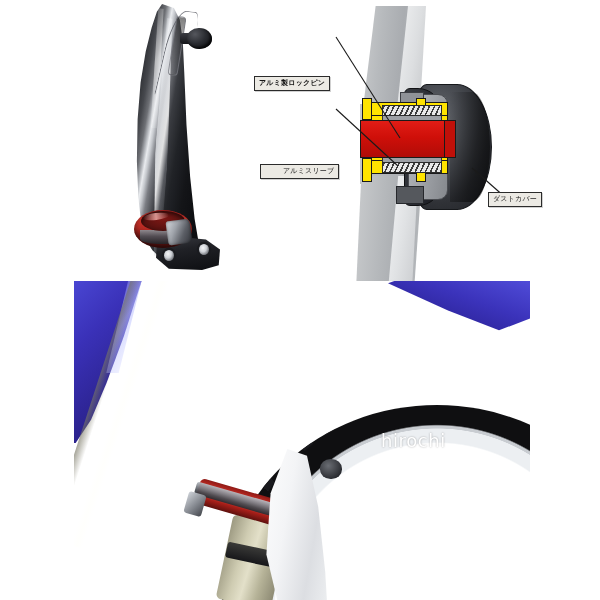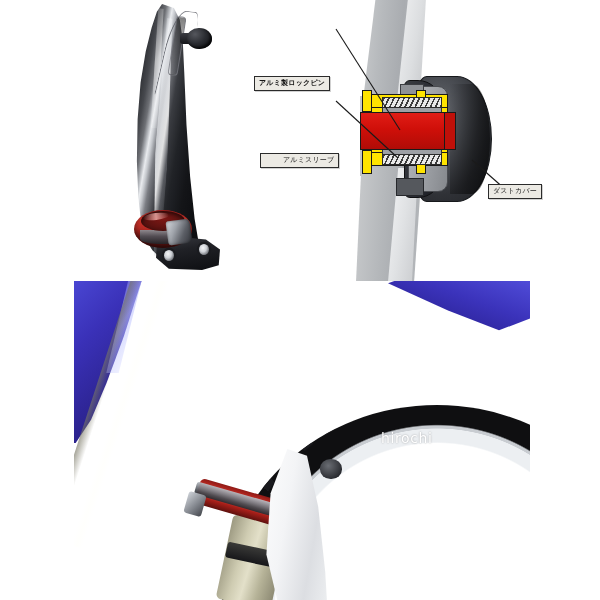--- a/index.html
+++ b/index.html
@@ -114,21 +114,21 @@
     opacity:.92;
   }
   .clamp-gloss{
     position:absolute;left:9px;top:7px;width:26px;height:7px;
     background:linear-gradient(90deg,rgba(255,255,255,0),rgba(255,190,185,.75),rgba(255,255,255,0));
     border-radius:50%;transform:rotate(-7deg);
   }
 
   
   #panel-diagram{position:absolute;left:340px;top:0;width:260px;height:280px;}
-  .dg{position:absolute;left:0;top:0;width:260px;height:280px;text-align:right;}
+  .dg{position:absolute;left:0;top:8px;width:260px;height:280px;text-align:right;}
 
   
   .leg-upper{
     position:absolute;left:22px;top:-2px;width:62px;height:110px;
     background:linear-gradient(95deg,#c9cbcd 0%,#b7babd 30%,#a9acb0 60%,#bcbfc2 100%);
     clip-path:polygon(22% 0%,100% 0%,92% 100%,0% 100%);
   }
   .leg-upper-face{
     position:absolute;left:56px;top:-2px;width:30px;height:112px;
     background:linear-gradient(100deg,#f2f3f4 0%,#dcdee0 55%,#c3c5c8 100%);
@@ -338,21 +338,21 @@
     clip-path:polygon(42% 0%,70% 4%,86% 34%,96% 72%,100% 100%,34% 100%,12% 62%,18% 26%);
     box-shadow:-2px 0 4px rgba(0,0,0,.12);
   }
   .hub-bolt{
     position:absolute;left:246px;top:178px;width:22px;height:20px;
     background:radial-gradient(ellipse at 38% 34%,#6a6d73,#2c2e33 70%,#131417);
     border-radius:48%;
   }
   .watermark{
     position:absolute;left:307px;top:149px;
-    color:#ffffff;font-size:14px;letter-spacing:.6px;
+    color:#ffffff;font-size:18px;letter-spacing:.6px;
     font-family:"DejaVu Sans", sans-serif;
     text-shadow:0 0 2px rgba(0,0,0,.35);
     user-select:none;
   }
 </style>
 </head>
 <body>
 
 <div class="stage">
 
@@ -416,21 +416,21 @@
         <line x1="-4" y1="29" x2="60" y2="130" stroke="#1a1a1a" stroke-width="1.1"></line>
         <line x1="-4" y1="101" x2="58" y2="158" stroke="#1a1a1a" stroke-width="1.1"></line>
         <line x1="132" y1="160" x2="166" y2="190" stroke="#1a1a1a" stroke-width="1.1"></line>
       </svg>
 
       <div class="callout" style="left:148px;top:184px;">ダストカバー</div>
     </div>
 
     <div class="callout" style="left:-86px;top:76px;font-weight:bold;">アルミ製ロックピン</div>
 
-    <div class="callout" style="left:-80px;top:153px;padding-left:22px;">アルミスリーブ</div>
+    <div class="callout" style="left:-80px;top:164px;padding-left:22px;">アルミスリーブ</div>
   </div>
 
   <div id="panel-install">
 
     <div class="blue-left"></div>
     <div class="blue-left-hi"></div>
     <div class="blue-right"></div>
 
     <div class="tire"></div>
     <div class="tire-knobs"></div>

